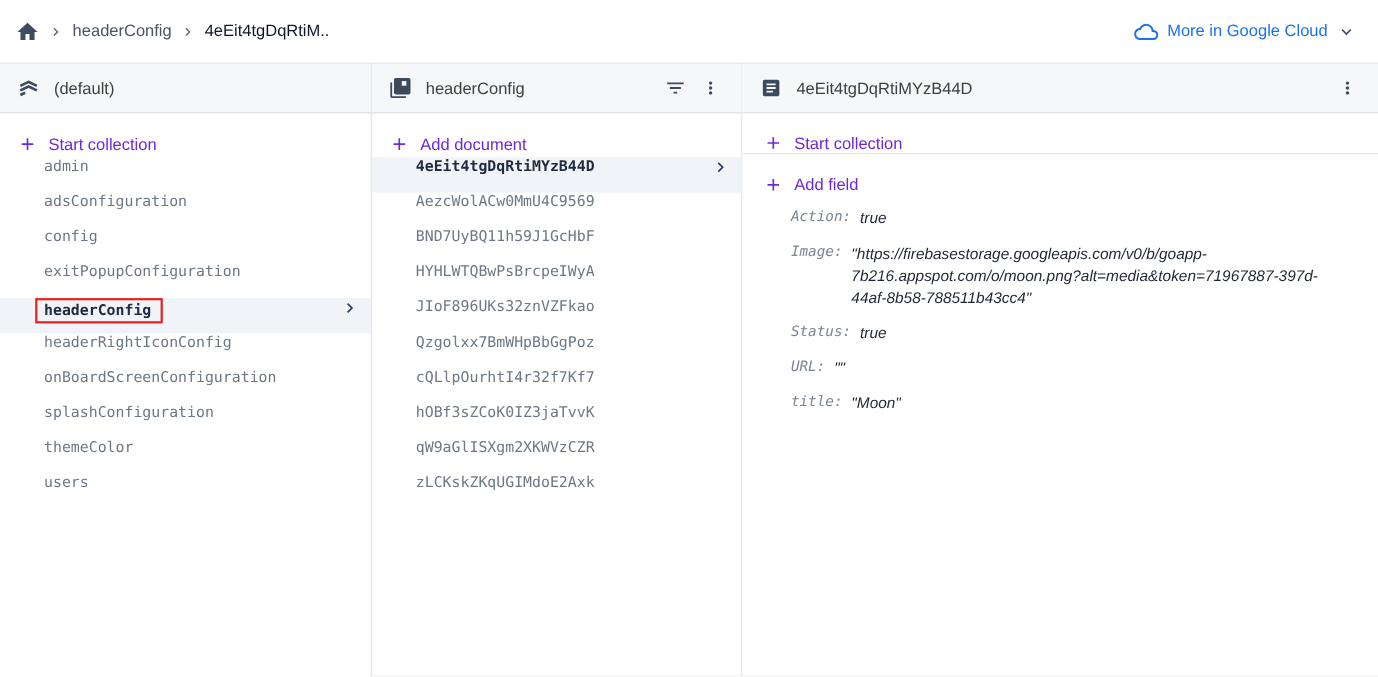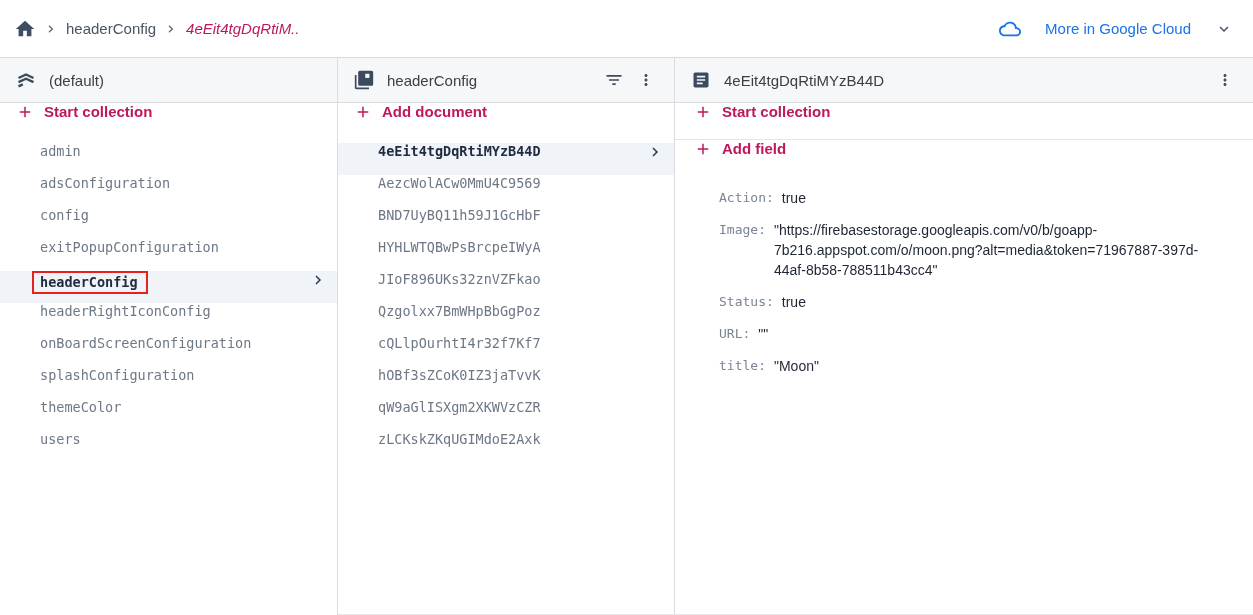--- a/index.html
+++ b/index.html
@@ -6,60 +6,60 @@
   html,body { width:1253px; height:615px; overflow:hidden; background:#fff;
     font-family:"Liberation Sans", sans-serif; }
   .mono { font-family:"DejaVu Sans Mono","Liberation Mono",monospace; }
 
   
   .topbar { height:58px; display:flex; align-items:center; padding:0 20px 0 14px;
     border-bottom:1px solid #dadce0; background:#fff; }
   .home-btn { display:flex; align-items:center; color:#3e4d63; cursor:pointer; }
   .crumb-sep { color:#5f6a78; margin:0 7px; display:flex; align-items:center; }
   .crumb { font-size:15px; color:#4a5462; cursor:pointer; }
-  .crumb.current { color:#be185d; font-weight:500;font-style:italic; }
+  .crumb.current { color:#0f172a; font-weight:500; }
   .topbar-spacer { flex:1; }
-  .gcloud-link { display:flex; align-items:center; gap:24px; color:#1a73e8;
+  .gcloud-link { display:flex; align-items:center; gap:8px; color:#1a73e8;
     font-size:15px; font-weight:500; cursor:pointer; }
   .gcloud-link .chev { color:#44546a; display:flex; }
 
   
   .main { display:flex; height:557px; }
   .col { display:flex; flex-direction:column; background:#fff; }
   .col-left  { width:338px; border-right:1px solid #dadce0; }
   .col-mid   { width:337px; border-right:1px solid #dadce0; border-bottom:1px solid #e6e8ea; }
   .col-right { flex:1; border-bottom:1px solid #e6e8ea; }
 
   .panel-header { height:45px; flex:0 0 45px; background:#f5f7f9;
     border-bottom:1px solid #dadce0; display:flex; align-items:center;
     padding:0 12px 0 16px; }
   .panel-header .ph-icon { display:flex; align-items:center; color:#3c4a5e; margin-right:13px; }
   .panel-header .ph-title { font-size:15px; color:#3c4043; flex:1; white-space:nowrap;
     overflow:hidden; text-overflow:ellipsis; }
   .ph-btn { display:flex; align-items:center; justify-content:center; width:32px; height:32px;
     color:#3f4b5c; cursor:pointer; border-radius:50%; }
 
-  .action-row { height:37px; flex:0 0 37px; display:flex; align-items:flex-start;
-    padding-left:16px; color:#be185d; font-size:15px; font-weight:700; cursor:pointer; }
+  .action-row { height:37px; flex:0 0 37px; display:flex; align-items:flex-end;
+    padding-left:16px; color:#6d28d9; font-size:15px; font-weight:400; cursor:pointer; }
   .action-row .plus { display:flex; align-items:center; margin-right:10px; }
   .action-row.bordered { border-bottom:1px solid #e3e6e8; }
   .col-right .action-row { padding-left:19px; }
 
   .list { padding-top:3px; }
   .list-row { height:32px; display:flex; align-items:flex-start; padding:0 10px 0 40px;
     font-size:13.5px; color:#6d7886; cursor:pointer; position:relative; }
   .list-row .row-label { white-space:nowrap; }
   .list-row.selected { background:#f0f4f8; color:#212c3e; font-weight:bold; }
   .row-chevron { margin-left:auto; display:flex; align-items:center; color:#2c3c55; }
 
   .red-box { display:inline-block; border:2px solid #e8201e; padding:1px 8px 2px 6px;
     margin-left:-8px; }
 
   
-  .fields { padding:11px 16px 0 44px; }
+  .fields { padding:11px 16px 0 44px;font-style:italic; }
   .field-row { display:flex; align-items:flex-start; margin-bottom:12px; line-height:20px; }
   .field-name { font-family:"DejaVu Sans Mono","Liberation Mono",monospace;
     font-size:13px; color:#7a8494; white-space:nowrap; }
   .field-name::after { content:":"; }
   .field-value { font-size:14px; color:#1f2633; margin-left:8px; max-width:440px;
     overflow-wrap:break-word; word-break:normal; }
 </style>
 </head>
 <body>
 

